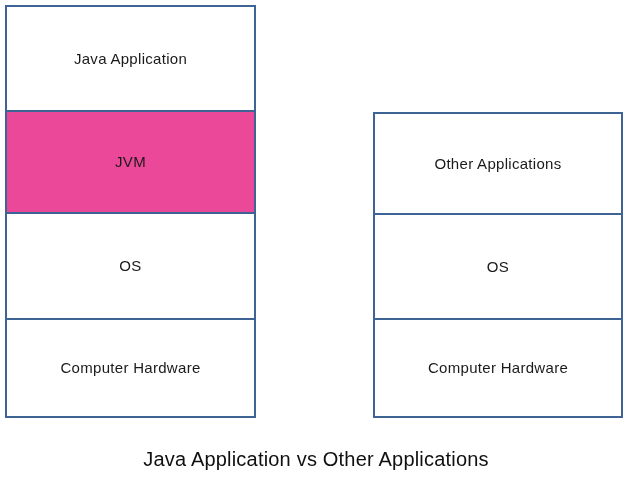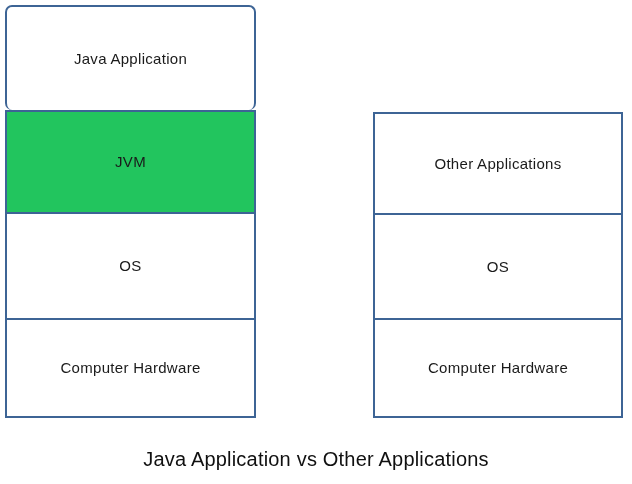--- a/index.html
+++ b/index.html
@@ -45,32 +45,32 @@
     font-size: 15px;
     line-height: 1.2;
     color: #1a1a1a;
     letter-spacing: 0.3px;
     white-space: nowrap;
     text-align: center;
     user-select: none;
   }
 
   .layer.highlight {
-    background: #22c55e;
+    background: #ec4899;
     align-items: center;
   }
 
   
   #stack-left {
     left: 5px;
     top: 5px;
     width: 251px;
     height: 413px;
   }
-  #stack-left .layer:nth-child(1) { height: 105px; border-radius: 7px; }
+  #stack-left .layer:nth-child(1) { height: 105px; }
   #stack-left .layer:nth-child(2) { height: 102px; }
   #stack-left .layer:nth-child(3) { height: 106px; }
   #stack-left .layer:nth-child(4) { height: 100px; }
 
   
   #stack-right {
     left: 373px;
     top: 112px;
     width: 250px;
     height: 306px;

